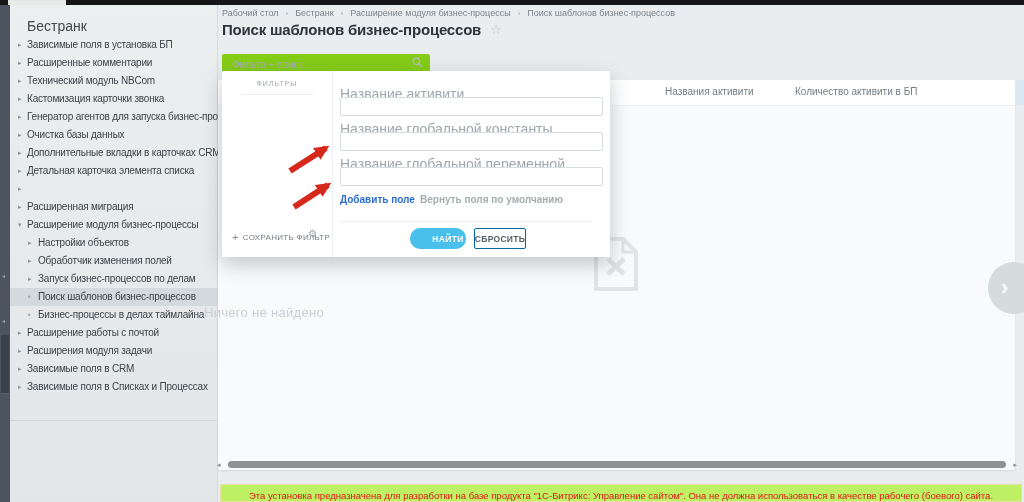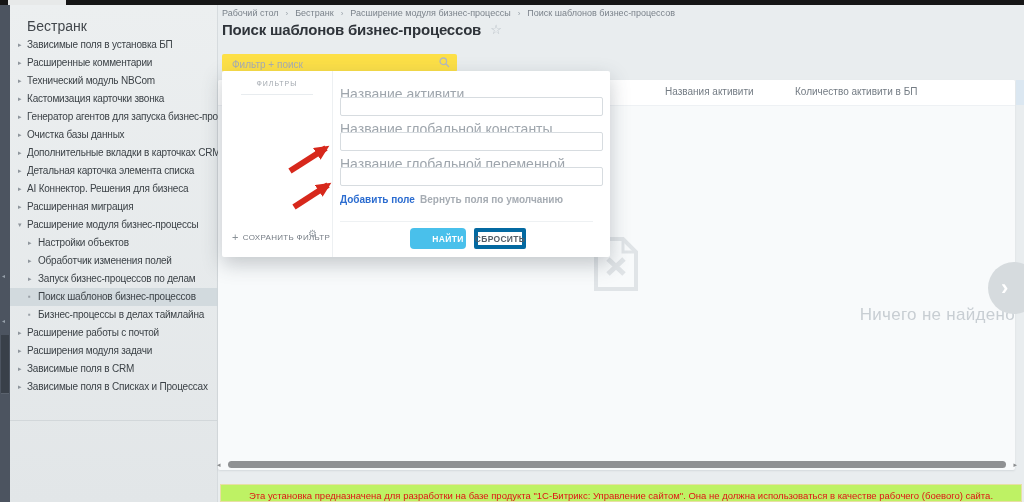--- a/index.html
+++ b/index.html
@@ -34,39 +34,39 @@
 
   
   .crumbs{position:absolute;left:222px;top:8px;display:flex;align-items:center;font-size:9px;color:#7b838b;}
   .crumb{cursor:pointer;}
   .csep{margin:0 7px;color:#9aa2aa;font-size:8px;}
   .title-row{position:absolute;left:222px;top:21px;display:flex;align-items:center;}
   .page-title{font-size:15px;font-weight:bold;color:#2f343a;letter-spacing:-0.2px;}
   .star{margin-left:9px;color:#b9c0c7;font-size:13px;cursor:pointer;}
 
   
-  .search-box{position:absolute;left:222px;top:54px;width:235px;height:18px;background:#fde047;border-radius:2px;}
+  .search-box{position:absolute;left:222px;top:54px;width:208px;height:18px;background:#84cc16;border-radius:2px;}
   .search-box input{position:absolute;left:8px;top:1px;width:170px;height:16px;border:0;outline:0;background:transparent;
                     font-family:"Liberation Sans",sans-serif;font-size:10px;color:#4e565e;}
   .search-box input::placeholder{color:#a7adb4;}
   .search-box svg{position:absolute;right:7px;top:3px;}
 
   
   .panel{position:absolute;left:218px;top:80px;width:797px;height:390px;background:#f8fafb;
          border-radius:2px;box-shadow:0 1px 2px rgba(40,50,60,.10);}
   .grid-head{position:absolute;left:218px;top:80px;width:797px;height:25px;background:#ffffff;
              border-bottom:1px solid #eef1f4;border-radius:2px 2px 0 0;}
   .colh{position:absolute;top:86px;font-size:10px;color:#747c84;cursor:pointer;}
   .colh.c1{left:625px;padding-left:40px;} .colh.c2{left:795px;}
   .grid-edge{position:absolute;left:1016px;top:80px;width:8px;height:25px;background:#dbe7f1;}
 
   
   .empty-icon{position:absolute;left:593px;top:236px;}
-  .empty-text{position:absolute;left:218px;top:305px;width:797px;text-align:right;
-              font-size:17px;color:#c8ced3;letter-spacing:.3px;}
+  .empty-text{position:absolute;left:204px;top:305px;width:797px;text-align:left;
+              font-size:13px;color:#c8ced3;letter-spacing:.3px;}
 
   
   .hscroll{position:absolute;left:220px;top:460px;width:794px;height:9px;}
   .hthumb{position:absolute;left:8px;top:1px;width:778px;height:7px;background:#8f9193;border-radius:4px;cursor:pointer;}
   .harrow{position:absolute;top:0;font-size:7px;color:#8a8c8e;line-height:9px;cursor:pointer;}
   .harrow.l{left:-3px;} .harrow.r{right:-3px;}
 
   
   .next-btn{position:absolute;left:988px;top:262px;width:52px;height:52px;border-radius:50%;
             background:#d6dbde;cursor:pointer;}
@@ -85,24 +85,24 @@
 
   .f-label{position:absolute;left:118px;font-size:14px;color:#9fa6ad;}
   .f-input{position:absolute;left:118px;width:251px;height:17px;border:1px solid #d7dce0;border-radius:2px;
            outline:0;background:#fff;font-family:"Liberation Sans",sans-serif;font-size:10px;color:#40474e;padding:0 5px;box-sizing:content-box;}
   .lab1{top:15px;} .inp1{top:26px;}
   .lab2{top:50px;} .inp2{top:61px;}
   .lab3{top:85px;} .inp3{top:96px;}
   .link-add{position:absolute;left:118px;top:123px;font-size:10px;font-weight:bold;color:#2b6cd0;cursor:pointer;}
   .link-restore{position:absolute;left:198px;top:123px;font-size:10px;color:#a6acb3;cursor:pointer;font-weight:bold;}
   .pp-divider{position:absolute;left:118px;top:150px;width:253px;border-top:1px solid #eef1f3;}
-  .btn-find{position:absolute;left:188px;top:157px;width:56px;height:21px;background:#49c0eb;border:0;border-radius:4px;
+  .btn-find{position:absolute;left:188px;top:157px;width:56px;height:21px;background:#49c0eb;border:0;border-radius:10px;
             color:#fff;font-family:"Liberation Sans",sans-serif;font-size:8.5px;font-weight:bold;letter-spacing:.4px;
             display:flex;align-items:center;justify-content:center;gap:20px;cursor:pointer;}
-  .btn-reset{position:absolute;left:252px;top:157px;width:52px;height:21px;background:#fff;border:4px solid #0369a1;border-radius:2px;
+  .btn-reset{position:absolute;left:252px;top:157px;width:52px;height:21px;background:#fff;border:1px solid #0369a1;border-radius:2px;
              color:#545d66;font-family:"Liberation Sans",sans-serif;font-size:8.5px;font-weight:bold;letter-spacing:.3px;
              display:flex;align-items:center;justify-content:center;cursor:pointer;}
 
   
   .arrow{position:absolute;pointer-events:none;}
 
   
   .warn{position:absolute;left:220px;top:484px;width:802px;height:18px;background:#bef264;
         border:1px solid #e8dfa5;box-sizing:border-box;display:flex;align-items:flex-end;justify-content:center;}
   .warn span{font-size:9.5px;color:#dd1414;white-space:nowrap;}
@@ -151,21 +151,20 @@
       <div class="mi l1">
           <span class="blt tri"></span>
           <span class="lbl">Дополнительные вкладки в карточках CRM</span>
         </div>
       <div class="mi l1">
           <span class="blt tri"></span>
           <span class="lbl">Детальная карточка элемента списка</span>
         </div>
       <div class="mi l1">
           <span class="blt tri"></span>
-          <span class="lbl">AI Коннектор. Решения для бизнеса</span>
         </div>
       <div class="mi l1">
           <span class="blt tri"></span>
           <span class="lbl">Расширенная миграция</span>
         </div>
       <div class="mi l1">
           <span class="blt down"></span>
           <span class="lbl">Расширение модуля бизнес-процессы</span>
         </div>
       <div class="mi l2">

